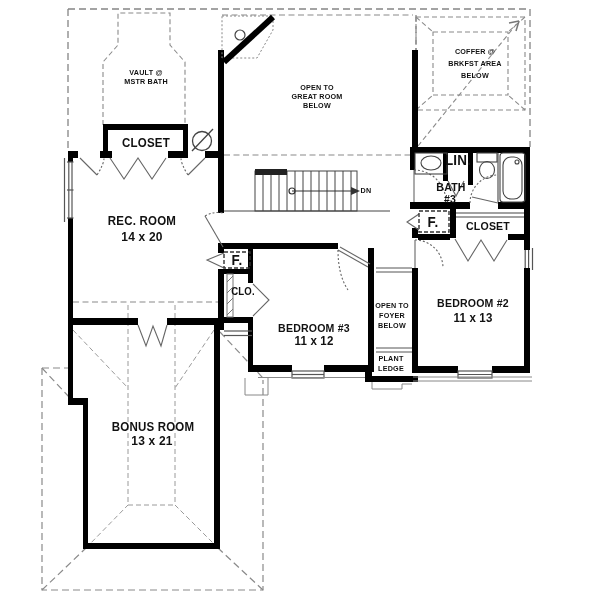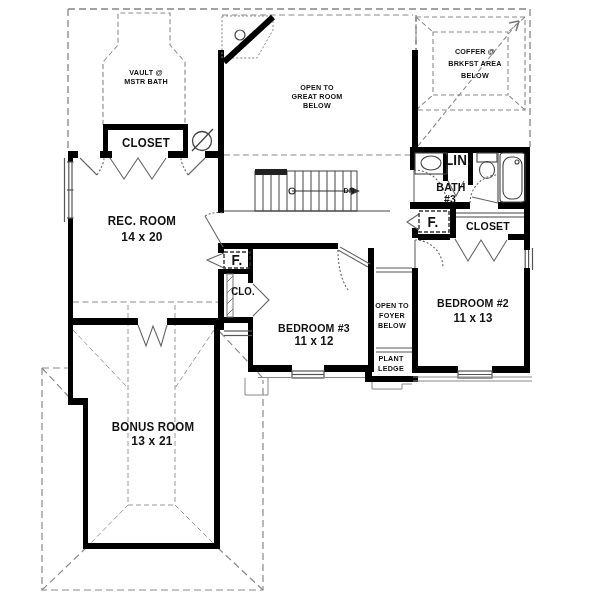--- a/index.html
+++ b/index.html
@@ -280,14 +280,14 @@
   <div class="lbl fs12" style="left:314px;top:341px">11 x 12</div>
   <div class="lbl fs7" style="left:392px;top:306px">OPEN TO</div>
   <div class="lbl fs7" style="left:392px;top:316px">FOYER</div>
   <div class="lbl fs7" style="left:392px;top:326px">BELOW</div>
   <div class="lbl fs7" style="left:391px;top:359px">PLANT</div>
   <div class="lbl fs7" style="left:391px;top:369px">LEDGE</div>
   <div class="lbl fs11" style="left:473px;top:303px">BEDROOM #2</div>
   <div class="lbl fs12" style="left:473px;top:318px">11 x 13</div>
   <div class="lbl fs12" style="left:153px;top:427px">BONUS ROOM</div>
   <div class="lbl fs13" style="left:152px;top:441px">13 x 21</div>
-  <div class="lbl fs7" style="left:349px;top:191px">DN</div>
+  <div class="lbl fs7" style="left:366px;top:191px">DN</div>
 </div>
 
 </body></html>

